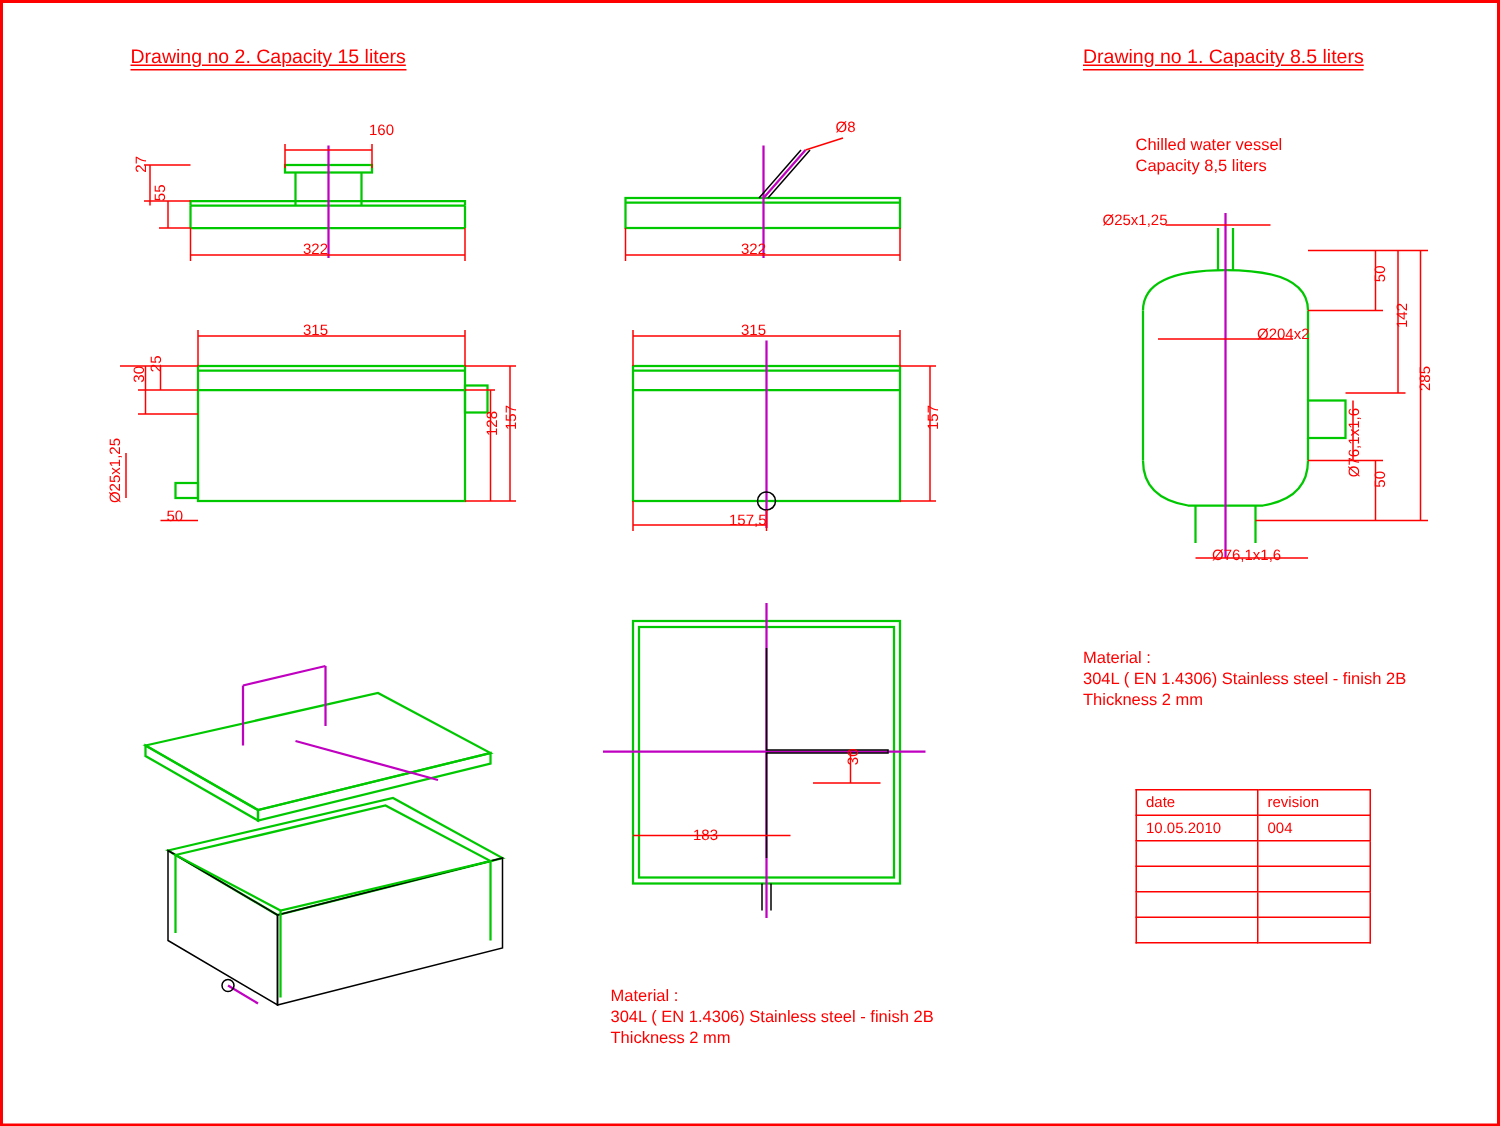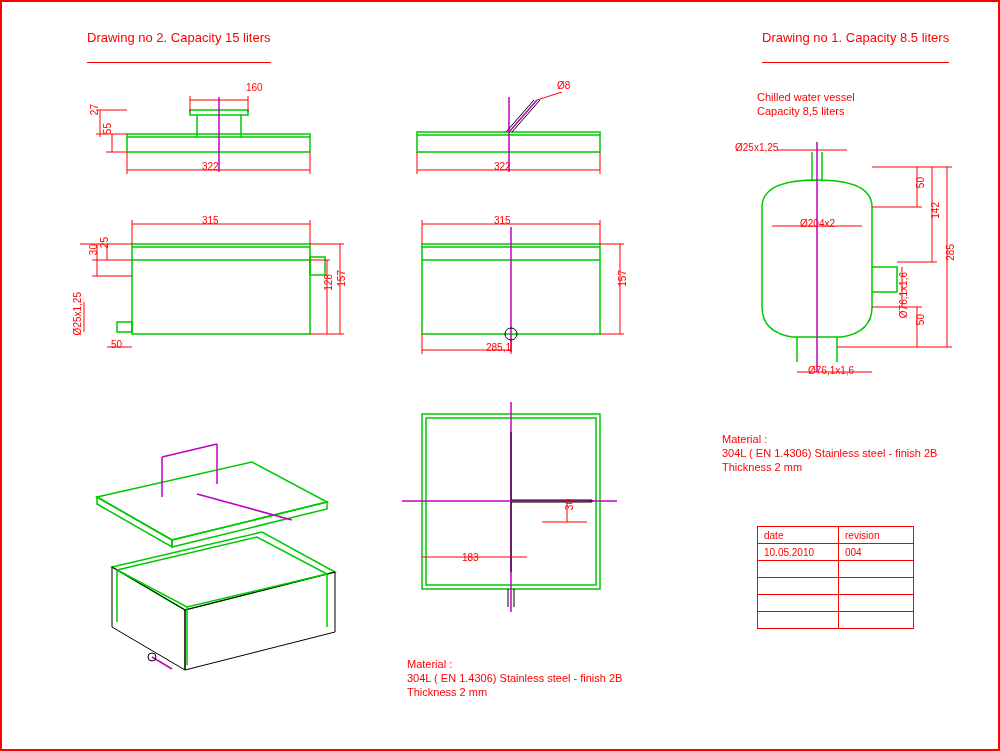--- a/index.html
+++ b/index.html
@@ -1,38 +1,38 @@
 <!DOCTYPE html>
 <html><head>
 <meta charset="utf-8">
 <style>
   body{margin:0;padding:0;background:#fff;font-family:Arial,sans-serif;}
   .sheet{position:relative;width:1000px;height:751px;border:2px solid red;box-sizing:border-box;}
   .title{position:absolute;color:red;font-size:13px;font-weight:normal;}
-  .underline{border-bottom:1px solid red;padding-bottom:17px;}
+  .underline{border-bottom:1px solid red;padding-bottom:1px;text-decoration:underline;}
   .note{position:absolute;color:red;font-size:11px;line-height:14px;}
   .dim{position:absolute;color:red;font-size:10px;}
   .dimv{position:absolute;color:red;font-size:10px;writing-mode:vertical-rl;transform:rotate(180deg);}
   .green{stroke:#00c800;fill:none;stroke-width:1.5;}
   .mag{stroke:#c000c0;fill:none;stroke-width:1.5;}
   .red{stroke:red;fill:none;stroke-width:1;}
   .black{stroke:#000;fill:none;stroke-width:1;}
   svg{position:absolute;}
   .revtable{position:absolute;border-collapse:collapse;font-size:10px;color:red;border-radius:15px;}
   .revtable td{border:1px solid red;padding:1px 6px;height:14px;}
 </style>
 </head>
 <body>
 
 <div class="sheet">
 
   <div class="title" style="left:85px;top:28px;">
     <span class="underline">Drawing no 2. Capacity   15 liters</span>
   </div>
-  <div class="title" style="left:720px;top:28px;margin-left:40px;">
+  <div class="title" style="left:720px;top:28px;">
     <span class="underline">Drawing no 1. Capacity   8.5 liters</span>
   </div>
 
 
   <div class="note" style="left:755px;top:88px;">
     <div>Chilled water vessel</div>
     <div>Capacity  8,5 liters</div>
   </div>
 
   <svg style="left:80px;top:80px;" width="260" height="110">
@@ -136,21 +136,21 @@
     <line class="red" x1="238" y1="42" x2="238" y2="132"></line>
     <line class="red" x1="218" y1="42" x2="242" y2="42"></line>
     <line class="red" x1="218" y1="132" x2="242" y2="132"></line>
 
     <line class="red" x1="40" y1="148" x2="129" y2="148"></line>
     <line class="red" x1="40" y1="132" x2="40" y2="152"></line>
     <line class="red" x1="129" y1="138" x2="129" y2="152"></line>
   </svg>
   <div class="dim" style="left:492px;top:213px;">315</div>
   <div class="dimv" style="left:615px;top:268px;">157</div>
-  <div class="dim" style="left:484px;top:340px;">285,1</div>
+  <div class="dim" style="left:484px;top:340px;">157,5</div>
 
   <svg style="left:390px;top:400px;" width="240" height="210">
     <rect class="green" x="30" y="12" width="178" height="175"></rect>
     <rect class="green" x="34" y="16" width="170" height="167"></rect>
     <line class="mag" x1="119" y1="0" x2="119" y2="210"></line>
     <line class="mag" x1="10" y1="99" x2="225" y2="99"></line>
 
     <path class="black" d="M119 30 L119 98 L200 98 L200 100 L119 100 L119 170"></path>
 
     <line class="black" x1="116" y1="187" x2="116" y2="205"></line>
@@ -224,21 +224,21 @@
     <line class="red" x1="170" y1="75" x2="220" y2="75"></line>
     <line class="red" x1="195" y1="130" x2="235" y2="130"></line>
     <line class="red" x1="170" y1="175" x2="220" y2="175"></line>
     <line class="red" x1="135" y1="215" x2="250" y2="215"></line>
 
     <line class="red" x1="95" y1="240" x2="170" y2="240"></line>
 
     <line class="red" x1="200" y1="135" x2="200" y2="175"></line>
   </svg>
   <div class="dim" style="left:733px;top:140px;">Ø25x1,25</div>
-  <div class="dim" style="left:798px;top:216px;">Ø204x2</div>
+  <div class="dim" style="left:836px;top:216px;">Ø204x2</div>
   <div class="dimv" style="left:913px;top:175px;">50</div>
   <div class="dimv" style="left:928px;top:200px;">142</div>
   <div class="dimv" style="left:943px;top:242px;">285</div>
   <div class="dimv" style="left:913px;top:312px;">50</div>
   <div class="dimv" style="left:896px;top:270px;">Ø76,1x1,6</div>
   <div class="dim" style="left:806px;top:363px;">Ø76,1x1,6</div>
 
   <div class="note" style="left:720px;top:430px;">
     <div>Material :</div>
     <div>304L ( EN 1.4306) Stainless steel - finish 2B</div>

